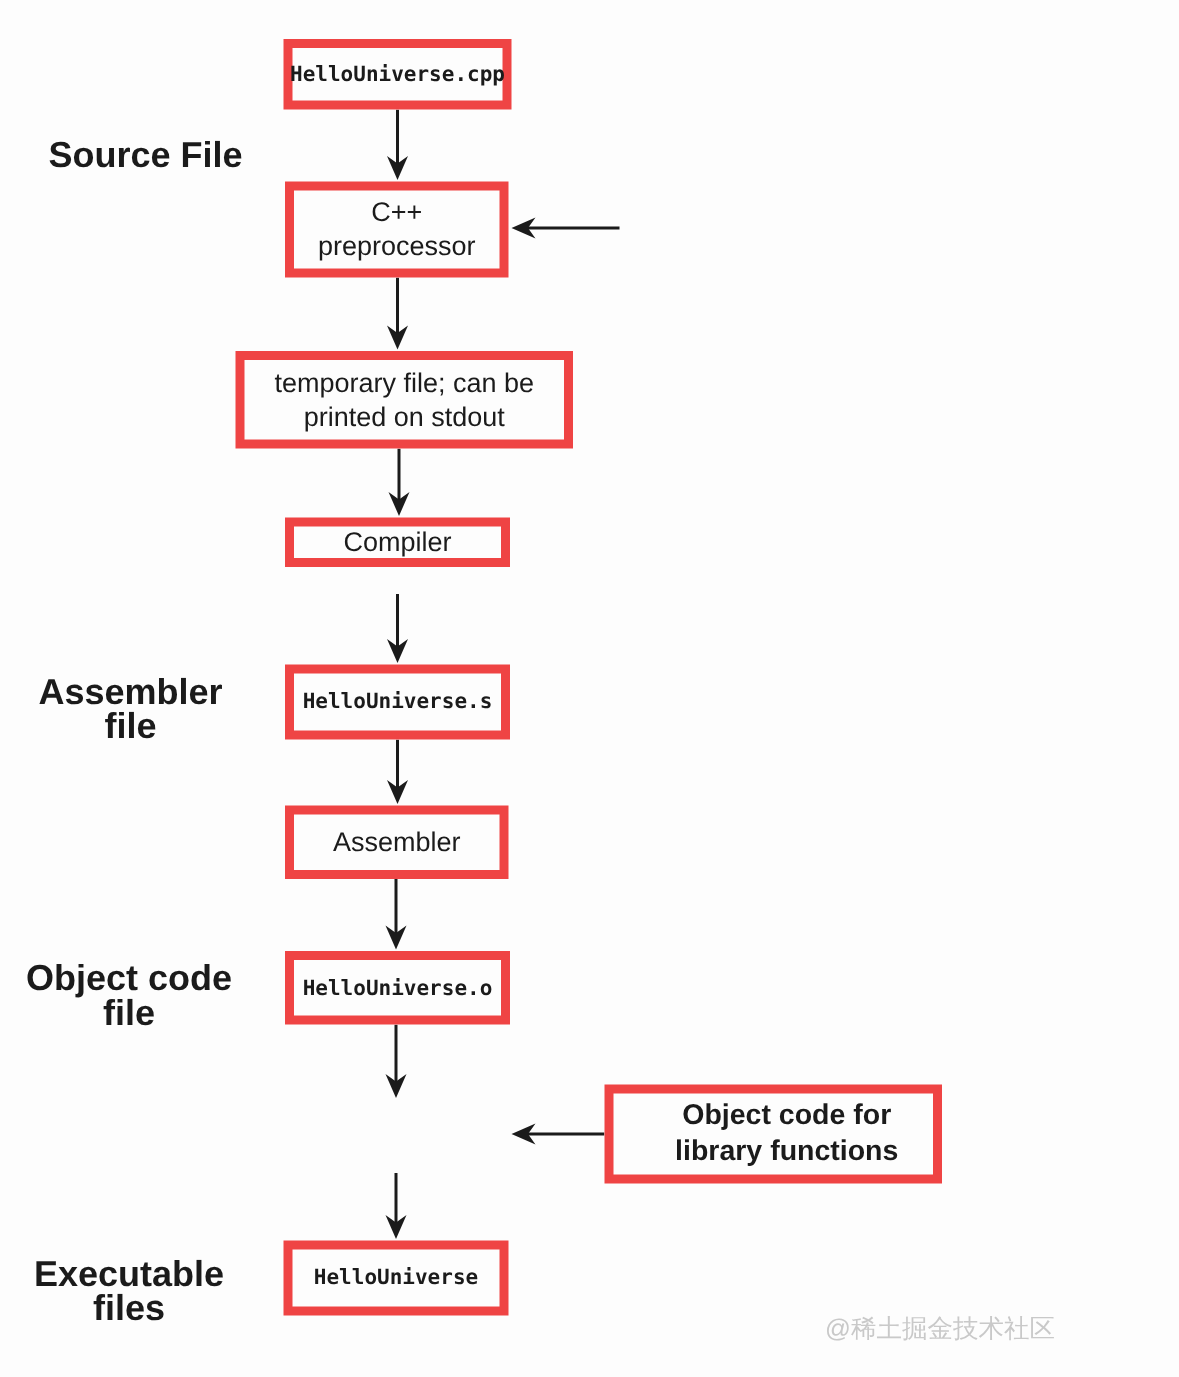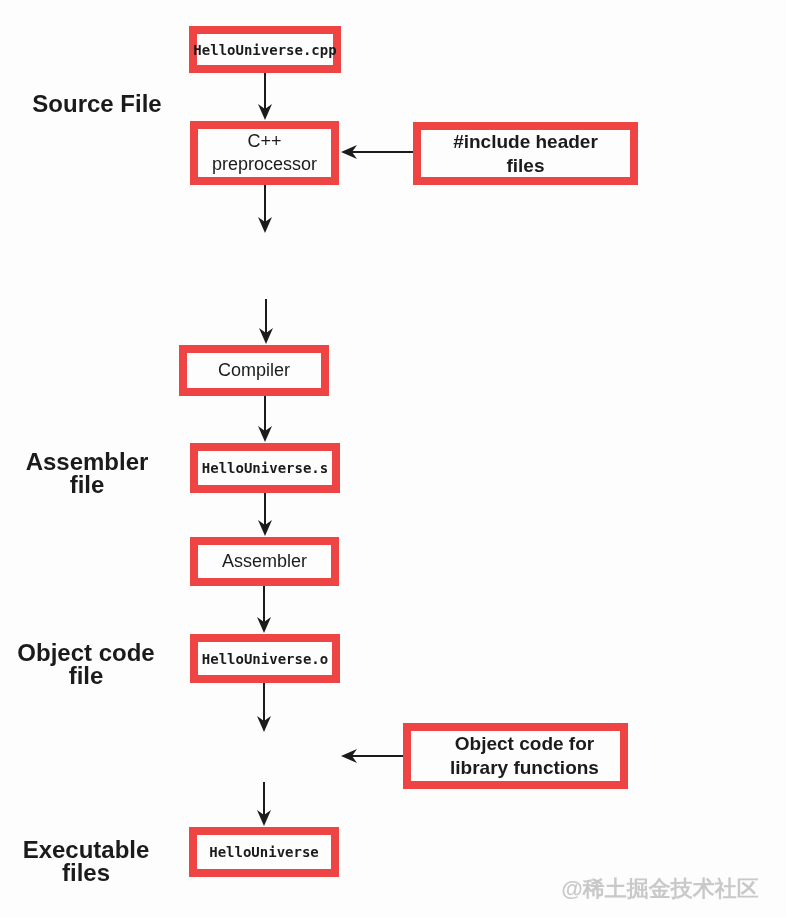--- a/index.html
+++ b/index.html
@@ -14,21 +14,21 @@
   }
   .arrow-layer {
     position: absolute;
     left: 0; top: 0;
     width: 786px; height: 918px;
     pointer-events: none;
   }
   .box {
     position: absolute;
     box-sizing: border-box;
-    border: 8px solid #ef4444;
+    border: 6px solid #ef4444;
     background: #fdfdfd;
     display: flex;
     align-items: center;
     justify-content: center;
     text-align: center;
     white-space: pre-line;
   }
   .sans  { font-size: 18px; line-height: 23px; }
   .boldbox { font-weight: bold; font-size: 19px; line-height: 24px; }
   .mono  {
@@ -43,24 +43,23 @@
     font-size: 24px;
     line-height: 23px;
     text-align: center;
     white-space: pre-line;
   }
   .watermark {
     position: absolute;
     left: 550px;
     top: 874px;
     width: 220px;
-    text-align: center;
-    font-size: 22px;
+    text-align: left;
+    font-size: 17px;
     color: #c9c9c9;
-    font-weight: bold;
   }
 </style>
 </head>
 <body>
 
 <div class="canvas">
 
   <svg class="arrow-layer" width="786" height="918" viewBox="0 0 786 918" stroke="#1b1b1b" stroke-width="2" fill="#1b1b1b">
 
     <g>
@@ -112,25 +111,25 @@
   <div class="stage" style="left:1px; top:641px;">Object code
 file</div>
   <div class="stage" style="left:1px; top:838px;">Executable
 files</div>
 
   <div class="box mono" style="left:189px; top:26px; width:152px; height:47px;">HelloUniverse.cpp</div>
 
   <div class="box sans" style="left:190px; top:121px; width:149px; height:64px;">C++
 preprocessor</div>
 
-  <div class="box boldbox" style="left:413px; top:122px; width:225px; height:63px;">#include header
-files</div>
 
+  <div class="box sans" style="left:157px; top:234px; width:225px; height:65px;">temporary file; can be
+printed on stdout</div>
 
-  <div class="box sans" style="left:179px; top:345px; width:150px; height:51px;">Compiler</div>
+  <div class="box sans" style="left:190px; top:345px; width:150px; height:33px;">Compiler</div>
 
   <div class="box mono" style="left:190px; top:443px; width:150px; height:50px;">HelloUniverse.s</div>
 
   <div class="box sans" style="left:190px; top:537px; width:149px; height:49px;">Assembler</div>
 
   <div class="box mono" style="left:190px; top:634px; width:150px; height:49px;">HelloUniverse.o</div>
 
 
   <div class="box boldbox" style="left:403px; top:723px; width:225px; height:66px;padding-left:18px;">Object code for
 library functions</div>

